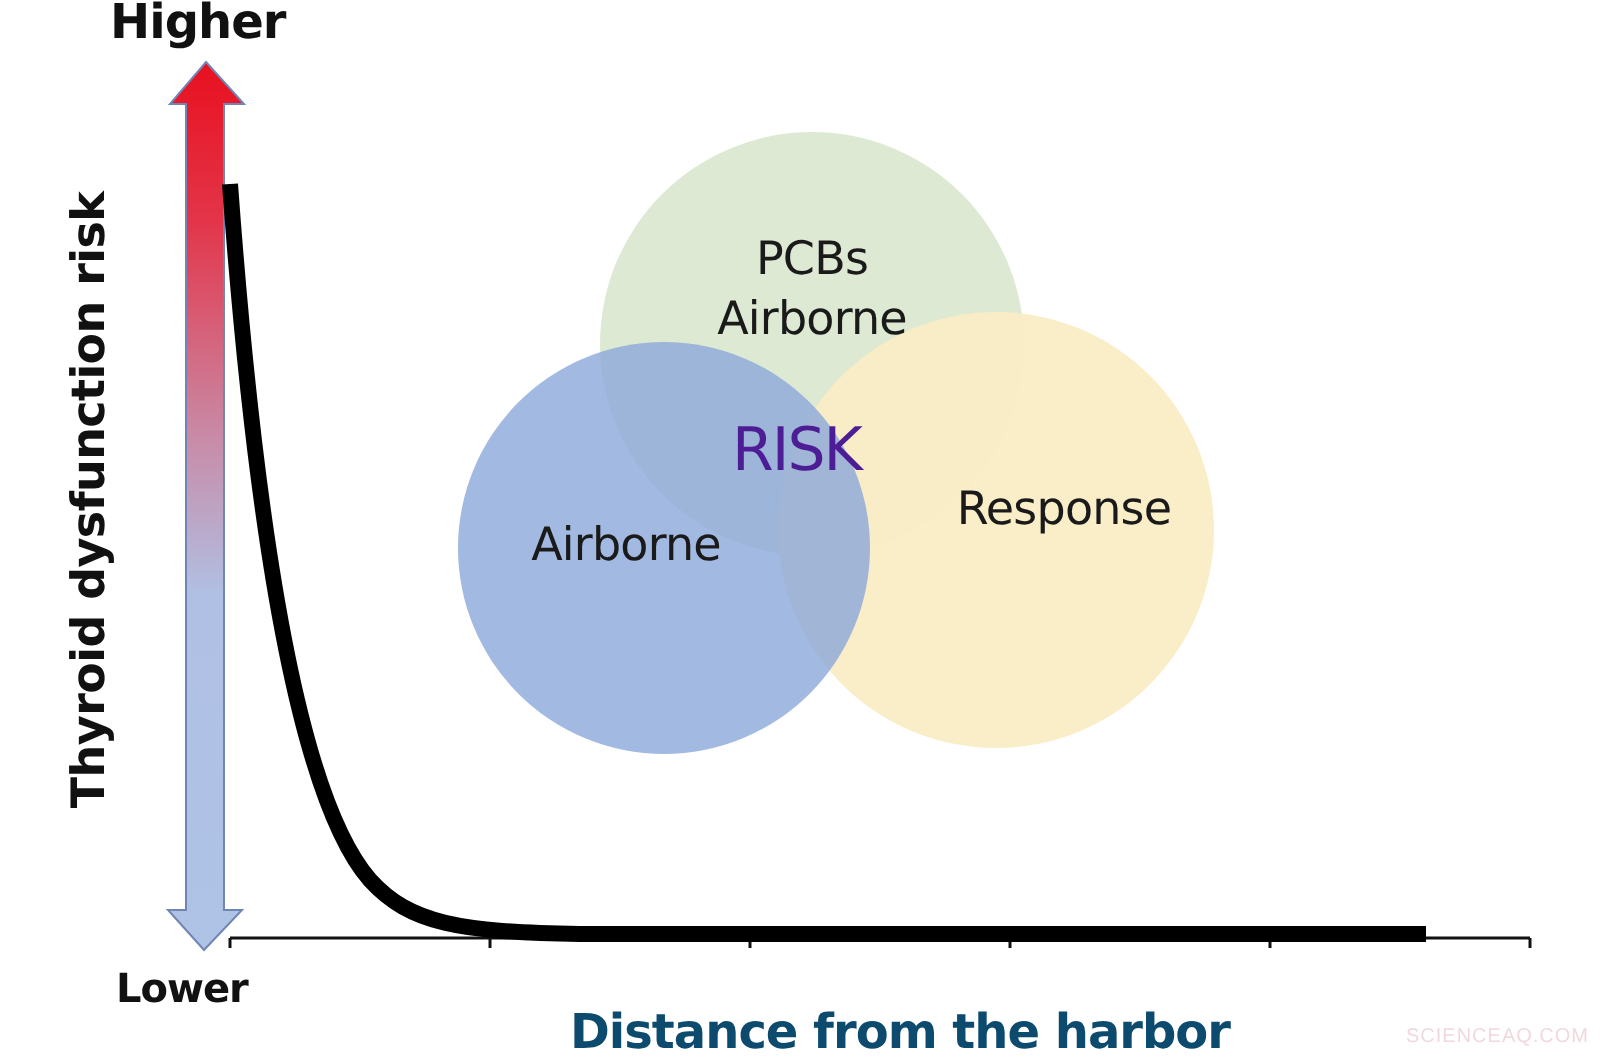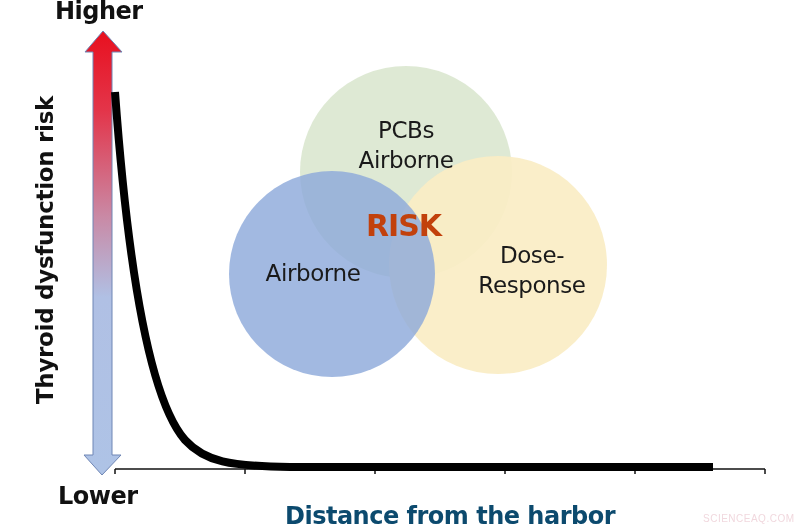--- a/index.html
+++ b/index.html
@@ -1,24 +1,24 @@
 <!DOCTYPE html>
 <html><head>
 <meta charset="utf-8">
 <style>
   html, body { margin: 0; padding: 0; background: #ffffff; }
   body { width: 800px; height: 530px; position: relative; overflow: hidden; font-family: "DejaVu Sans", sans-serif; }
   .canvas { position: absolute; left: 0; top: 0; width: 800px; height: 530px; }
   .label-top { position: absolute; left: 55px; top: -3px; font-size: 24px; font-weight: bold; color: #111; letter-spacing: -0.5px; }
-  .label-bottom { position: absolute; left: 58px; top: 482px; font-size: 24px; font-weight: bold; color: #111; letter-spacing: -0.5px; }
+  .label-bottom { position: absolute; left: 58px; top: 482px; font-size: 20px; font-weight: bold; color: #111; letter-spacing: -0.5px; }
   .y-title { position: absolute; left: 45px; top: 250px; transform: translate(-50%, -50%) rotate(-90deg); white-space: nowrap; font-size: 23px; font-weight: bold; color: #111; letter-spacing: -0.3px; }
   .x-title { position: absolute; left: 285px; top: 502px; font-size: 24px; font-weight: bold; color: #0c4a6e; letter-spacing: -0.5px; white-space: nowrap; }
   .watermark { position: absolute; left: 703px; top: 513px; font-size: 10px; color: #f1d8de; letter-spacing: 0.5px; font-family: "Liberation Sans", sans-serif; }
   .venn-text { position: absolute; color: #1a1a1a; font-size: 23px; text-align: center; line-height: 30px; white-space: nowrap; font-family: "DejaVu Sans", sans-serif; letter-spacing: -0.4px; }
-  .venn-center { position: absolute; color: #c2410c; font-size: 30px; font-weight: bold; white-space: nowrap; letter-spacing: -1px; }
+  .venn-center { position: absolute; color: #4c1d95; font-size: 30px; font-weight: normal; white-space: nowrap; letter-spacing: -1px; }
 </style>
 </head>
 <body>
 
 <svg class="canvas" width="800" height="530" viewBox="0 0 800 530">
   <defs>
     <linearGradient id="riskGrad" x1="0" y1="0" x2="0" y2="1">
       <stop offset="0" stop-color="#e8101f"></stop>
       <stop offset="0.18" stop-color="#e3354a"></stop>
       <stop offset="0.42" stop-color="#c98aa6"></stop>
@@ -56,18 +56,17 @@
 <div class="x-title">Distance from the harbor</div>
 
 <div class="venn-text" style="left:346px; top:115px; width:120px;">
   <div>PCBs</div>
   <div>Airborne</div>
 </div>
 <div class="venn-text" style="left:248px; top:258px; width:130px;">
   <div>Airborne</div>
 </div>
 <div class="venn-text" style="left:462px; top:240px; width:140px;">
-  <div>Dose-</div>
   <div>Response</div>
 </div>
 <div class="venn-center" style="left:366px; top:208px;">RISK</div>
 
 <div class="watermark">SCIENCEAQ.COM</div>
 
 </body></html>

